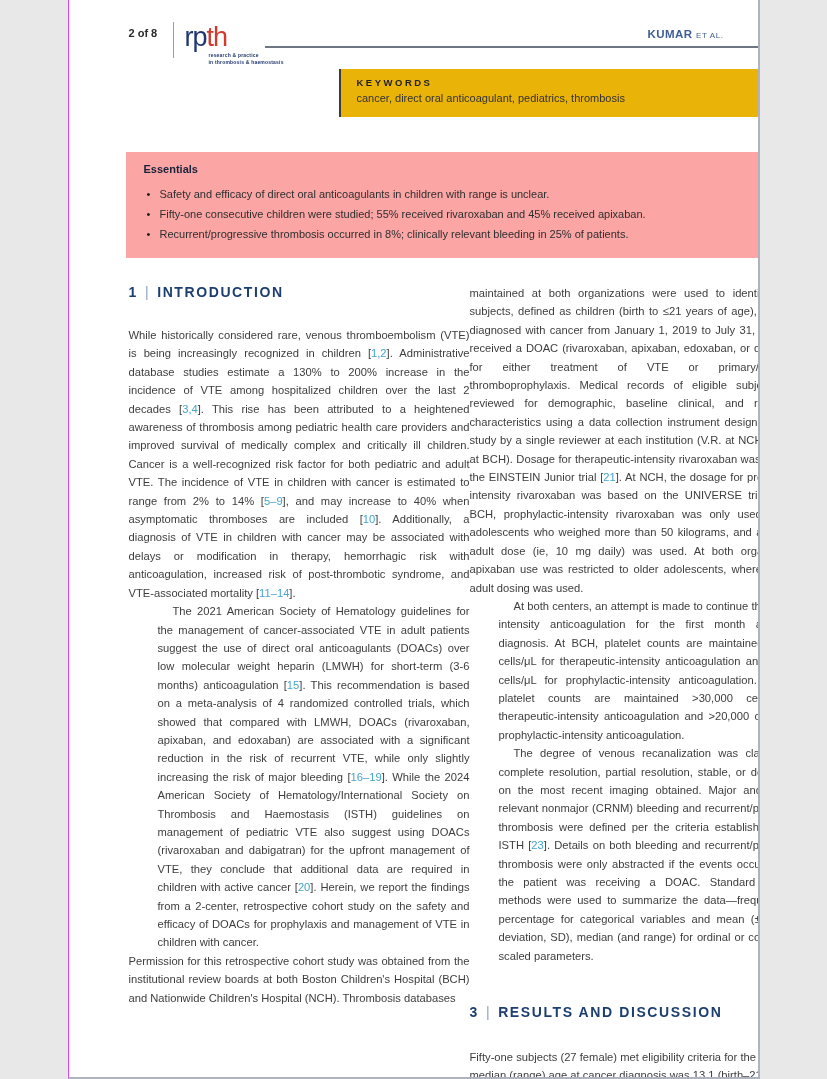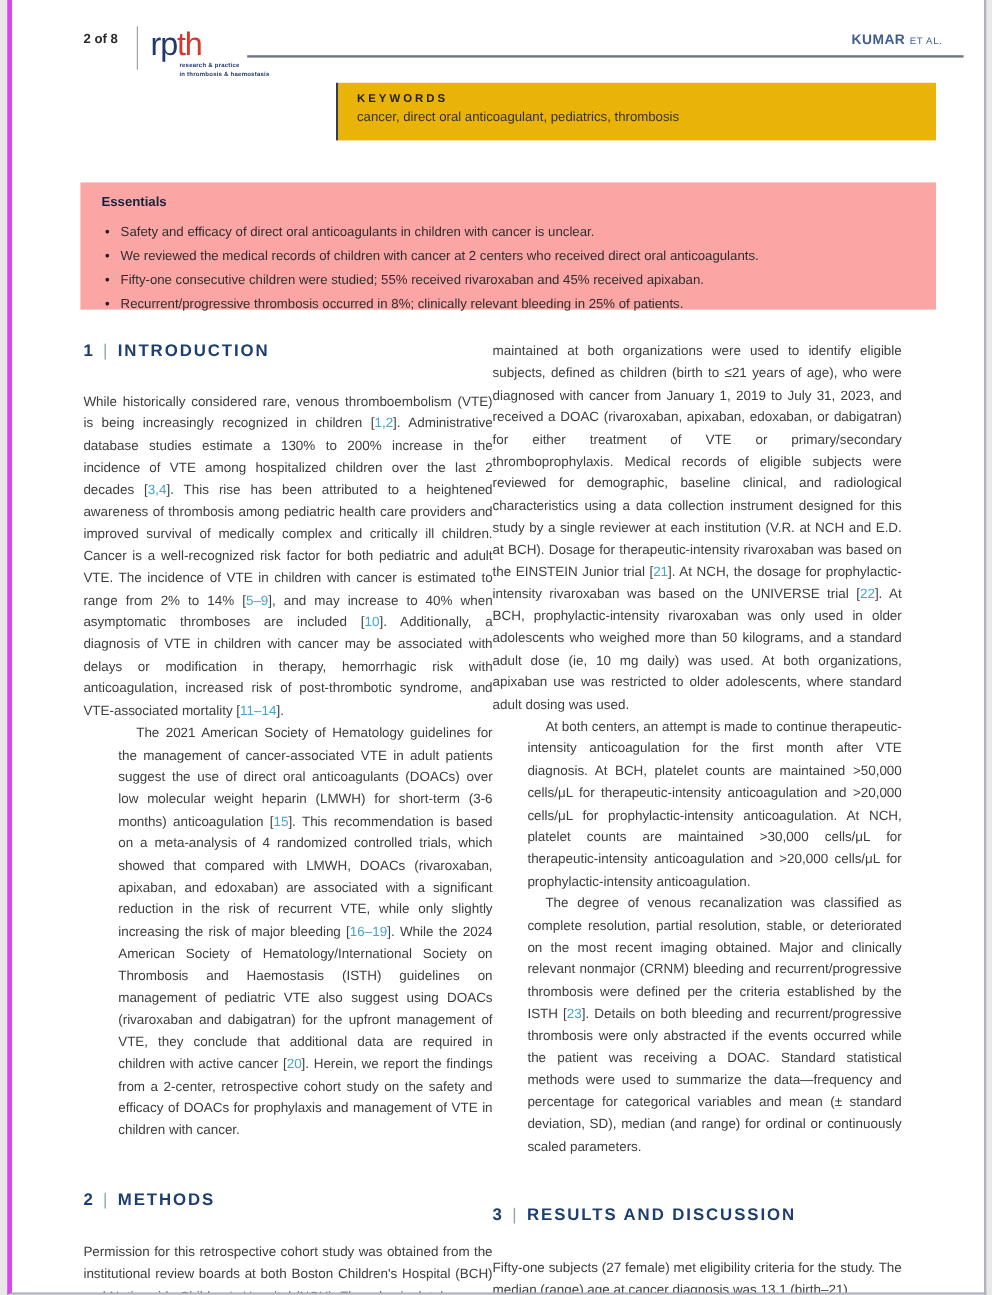--- a/index.html
+++ b/index.html
@@ -1,23 +1,23 @@
 <!DOCTYPE html>
 <html><head>
 <meta charset="utf-8">
 <style>
   html,body { margin:0; padding:0; background:#e8e8e8; }
   .page {
     position:relative;
-    width:816px; height:1079px;
+    width:692px; height:1079px;
     margin:0 auto;
     background:#ffffff;
     border-right:2px solid #aeb4bd;
     border-bottom:2px solid #aeb4bd;
-    border-left:4px solid #d946ef;
+    border-left:1px solid #d946ef;
     box-sizing:border-box;
     font-family:"Liberation Sans", sans-serif;
     color:#3d3d3d;
     overflow:hidden;
   }
 
   
   .hdr-pageno {
     position:absolute; left:60px; top:27px;
     font-size:11px; font-weight:bold; color:#2b2b2b;
@@ -119,36 +119,34 @@
 
   <div class="kw-bar"></div>
   <div class="kw-box">
     <div class="kw-label">KEYWORDS</div>
     <div class="kw-text">cancer, direct oral anticoagulant, pediatrics, thrombosis</div>
   </div>
 
   <div class="ess-box">
     <div class="ess-title">Essentials</div>
     <ul class="ess-list">
-      <li>Safety and efficacy of direct oral anticoagulants in children with cancer is unclear.</li>
-      <li>We reviewed the medical records of children with cancer at 2 centers who received direct oral anticoagulants.</li>
+      <li>Safety and efficacy of direct oral anticoagulants in children with range is unclear.</li>
       <li>Fifty-one consecutive children were studied; 55% received rivaroxaban and 45% received apixaban.</li>
       <li>Recurrent/progressive thrombosis occurred in 8%; clinically relevant bleeding in 25% of patients.</li>
     </ul>
   </div>
 
   <div class="body-cols">
 
     <div class="col">
       <h2 class="sec"><span>1</span><span class="pipe">|</span><span>INTRODUCTION</span></h2>
 
       <p class="body-p">While historically considered rare, venous thromboembolism (VTE) is being increasingly recognized in children [<span class="cite">1,2</span>]. Administrative database studies estimate a 130% to 200% increase in the incidence of VTE among hospitalized children over the last 2 decades [<span class="cite">3,4</span>]. This rise has been attributed to a heightened awareness of thrombosis among pediatric health care providers and improved survival of medically complex and critically ill children. Cancer is a well-recognized risk factor for both pediatric and adult VTE. The incidence of VTE in children with cancer is estimated to range from 2% to 14% [<span class="cite">5–9</span>], and may increase to 40% when asymptomatic thromboses are included [<span class="cite">10</span>]. Additionally, a diagnosis of VTE in children with cancer may be associated with delays or modification in therapy, hemorrhagic risk with anticoagulation, increased risk of post-thrombotic syndrome, and VTE-associated mortality [<span class="cite">11–14</span>].</p>
       <p class="body-p indent">The 2021 American Society of Hematology guidelines for the management of cancer-associated VTE in adult patients suggest the use of direct oral anticoagulants (DOACs) over low molecular weight heparin (LMWH) for short-term (3-6 months) anticoagulation [<span class="cite">15</span>]. This recommendation is based on a meta-analysis of 4 randomized controlled trials, which showed that compared with LMWH, DOACs (rivaroxaban, apixaban, and edoxaban) are associated with a significant reduction in the risk of recurrent VTE, while only slightly increasing the risk of major bleeding [<span class="cite">16–19</span>]. While the 2024 American Society of Hematology/International Society on Thrombosis and Haemostasis (ISTH) guidelines on management of pediatric VTE also suggest using DOACs (rivaroxaban and dabigatran) for the upfront management of VTE, they conclude that additional data are required in children with active cancer [<span class="cite">20</span>]. Herein, we report the findings from a 2-center, retrospective cohort study on the safety and efficacy of DOACs for prophylaxis and management of VTE in children with cancer.</p>
 
-      <h2 class="sec sec-mid"><span>2</span><span class="pipe">|</span><span>METHODS</span></h2>
 
       <p class="body-p">Permission for this retrospective cohort study was obtained from the institutional review boards at both Boston Children's Hospital (BCH) and Nationwide Children's Hospital (NCH). Thrombosis databases</p>
     </div>
 
     <div class="col">
       <p class="body-p">maintained at both organizations were used to identify eligible subjects, defined as children (birth to ≤21 years of age), who were diagnosed with cancer from January 1, 2019 to July 31, 2023, and received a DOAC (rivaroxaban, apixaban, edoxaban, or dabigatran) for either treatment of VTE or primary/secondary thromboprophylaxis. Medical records of eligible subjects were reviewed for demographic, baseline clinical, and radiological characteristics using a data collection instrument designed for this study by a single reviewer at each institution (V.R. at NCH and E.D. at BCH). Dosage for therapeutic-intensity rivaroxaban was based on the EINSTEIN Junior trial [<span class="cite">21</span>]. At NCH, the dosage for prophylactic-intensity rivaroxaban was based on the UNIVERSE trial [<span class="cite">22</span>]. At BCH, prophylactic-intensity rivaroxaban was only used in older adolescents who weighed more than 50 kilograms, and a standard adult dose (ie, 10 mg daily) was used. At both organizations, apixaban use was restricted to older adolescents, where standard adult dosing was used.</p>
       <p class="body-p indent">At both centers, an attempt is made to continue therapeutic-intensity anticoagulation for the first month after VTE diagnosis. At BCH, platelet counts are maintained &gt;50,000 cells/μL for therapeutic-intensity anticoagulation and &gt;20,000 cells/μL for prophylactic-intensity anticoagulation. At NCH, platelet counts are maintained &gt;30,000 cells/μL for therapeutic-intensity anticoagulation and &gt;20,000 cells/μL for prophylactic-intensity anticoagulation.</p>
       <p class="body-p indent">The degree of venous recanalization was classified as complete resolution, partial resolution, stable, or deteriorated on the most recent imaging obtained. Major and clinically relevant nonmajor (CRNM) bleeding and recurrent/progressive thrombosis were defined per the criteria established by the ISTH [<span class="cite">23</span>]. Details on both bleeding and recurrent/progressive thrombosis were only abstracted if the events occurred while the patient was receiving a DOAC. Standard statistical methods were used to summarize the data—frequency and percentage for categorical variables and mean (± standard deviation, SD), median (and range) for ordinal or continuously scaled parameters.</p>
 
       <h2 class="sec sec-mid"><span>3</span><span class="pipe">|</span><span>RESULTS AND DISCUSSION</span></h2>

